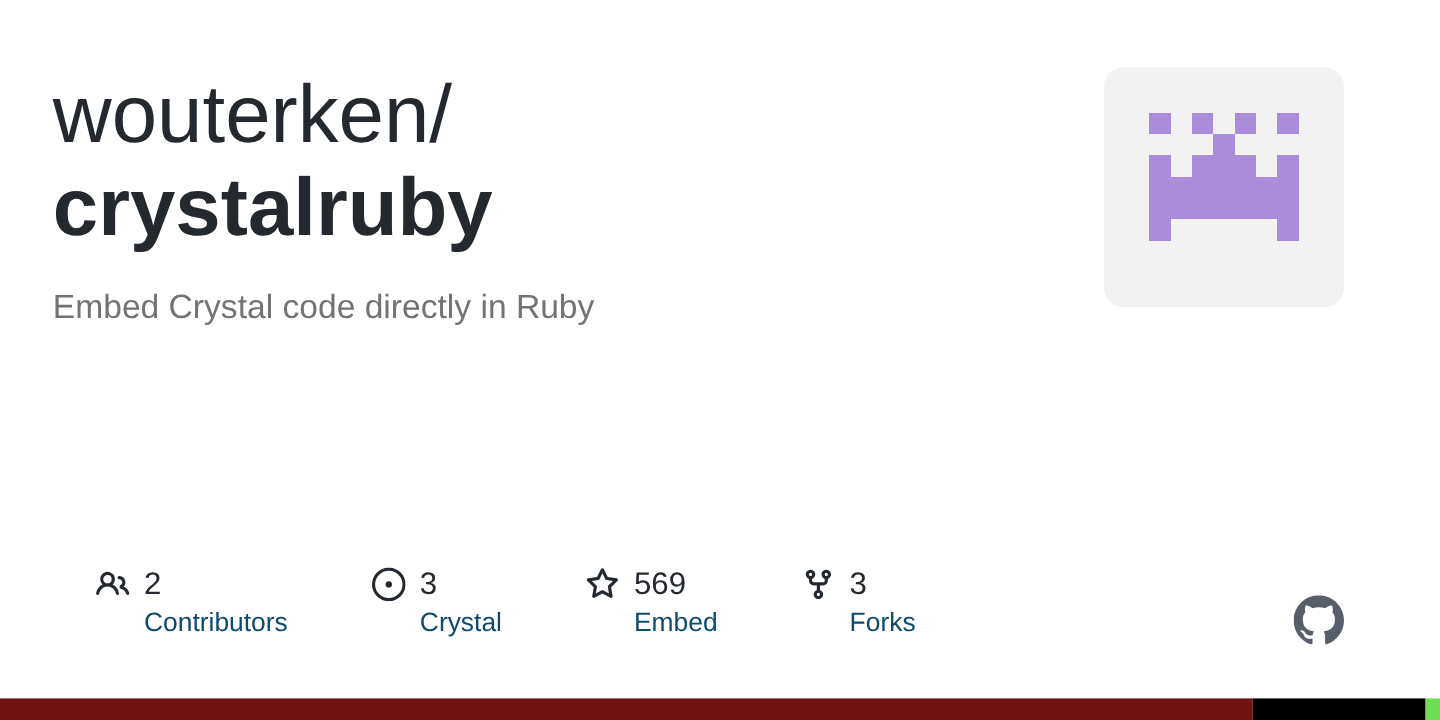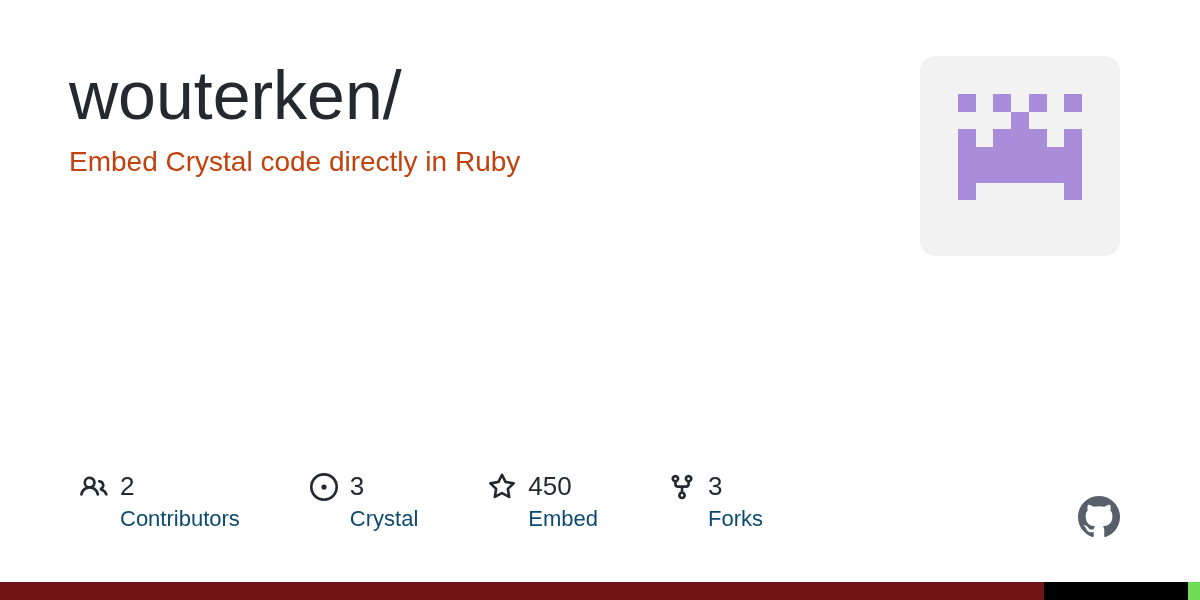--- a/index.html
+++ b/index.html
@@ -9,21 +9,21 @@
     }
     body {
       font-family: -apple-system, BlinkMacSystemFont, "Segoe UI", Helvetica, Arial, sans-serif;
       background: #ffffff;
       width: 1200px;
       height: 600px;
       position: relative;
       overflow: hidden;
     }
     .container {
-      padding: 56px 80px 0 69px;
+      padding: 56px 80px 0 44px;
       height: 100%;
       position: relative;
     }
     .header {
       display: flex;
       justify-content: space-between;
       align-items: flex-start;
     }
     .title-section {
       flex: 1;
@@ -35,23 +35,23 @@
       font-weight: 400;
     }
     .repo-owner {
       font-weight: 400;
     }
     .repo-name {
       font-weight: 700;
       display: block;
     }
     .description {
-      margin-top: 12px;
+      margin-top: 28px;
       font-size: 28px;
-      color: #c2410c;
+      color: #737373;
       font-weight: 400;
     }
     .avatar {
       width: 200px;
       height: 200px;
       background: #f2f2f2;
       border-radius: 16px;
       display: flex;
       align-items: center;
       justify-content: center;
@@ -115,20 +115,21 @@
     }
   </style>
 </head>
 <body>
 
 <div class="container">
   <div class="header">
     <div class="title-section">
       <h1 class="repo-path">
         <span class="repo-owner">wouterken</span><span>/</span>
+        <span class="repo-name">crystalruby</span>
       </h1>
       <p class="description">Embed Crystal code directly in Ruby</p>
     </div>
     <div class="avatar">
       <svg viewBox="0 0 9 9" shape-rendering="crispEdges">
         <g id="identicon-fill" fill="#a98ddb">
           <rect x="1" y="1" width="1" height="1"></rect>
           <rect x="3" y="1" width="1" height="1"></rect>
           <rect x="4" y="2" width="1" height="1"></rect>
           <rect x="5" y="1" width="1" height="1"></rect>
@@ -166,21 +167,21 @@
         <span class="stat-value">3</span>
         <span class="stat-label">Crystal</span>
       </div>
     </div>
 
     <div class="stat">
       <svg class="stat-icon" viewBox="0 0 16 16" fill="currentColor">
         <path d="M8 .25a.75.75 0 0 1 .673.418l1.882 3.815 4.21.612a.75.75 0 0 1 .416 1.279l-3.046 2.97.719 4.192a.751.751 0 0 1-1.088.791L8 12.347l-3.766 1.98a.75.75 0 0 1-1.088-.79l.72-4.194L.818 6.374a.75.75 0 0 1 .416-1.28l4.21-.611L7.327.668A.75.75 0 0 1 8 .25Zm0 2.445L6.615 5.5a.75.75 0 0 1-.564.41l-3.097.45 2.24 2.184a.75.75 0 0 1 .216.664l-.528 3.084 2.769-1.456a.75.75 0 0 1 .698 0l2.77 1.456-.53-3.084a.75.75 0 0 1 .216-.664l2.24-2.183-3.096-.45a.75.75 0 0 1-.564-.41L8 2.694Z"></path>
       </svg>
       <div class="stat-content">
-        <span class="stat-value">450</span>
+        <span class="stat-value">569</span>
         <span class="stat-label">Embed</span>
       </div>
     </div>
 
     <div class="stat">
       <svg class="stat-icon" viewBox="0 0 16 16" fill="currentColor">
         <path d="M5 5.372v.878c0 .414.336.75.75.75h4.5a.75.75 0 0 0 .75-.75v-.878a2.25 2.25 0 1 1 1.5 0v.878a2.25 2.25 0 0 1-2.25 2.25h-1.5v2.128a2.251 2.251 0 1 1-1.5 0V8.5h-1.5A2.25 2.25 0 0 1 3.5 6.25v-.878a2.25 2.25 0 1 1 1.5 0ZM5 3.25a.75.75 0 1 0-1.5 0 .75.75 0 0 0 1.5 0Zm6.75.75a.75.75 0 1 0 0-1.5.75.75 0 0 0 0 1.5Zm-3 8.75a.75.75 0 1 0-1.5 0 .75.75 0 0 0 1.5 0Z"></path>
       </svg>
       <div class="stat-content">
         <span class="stat-value">3</span>

